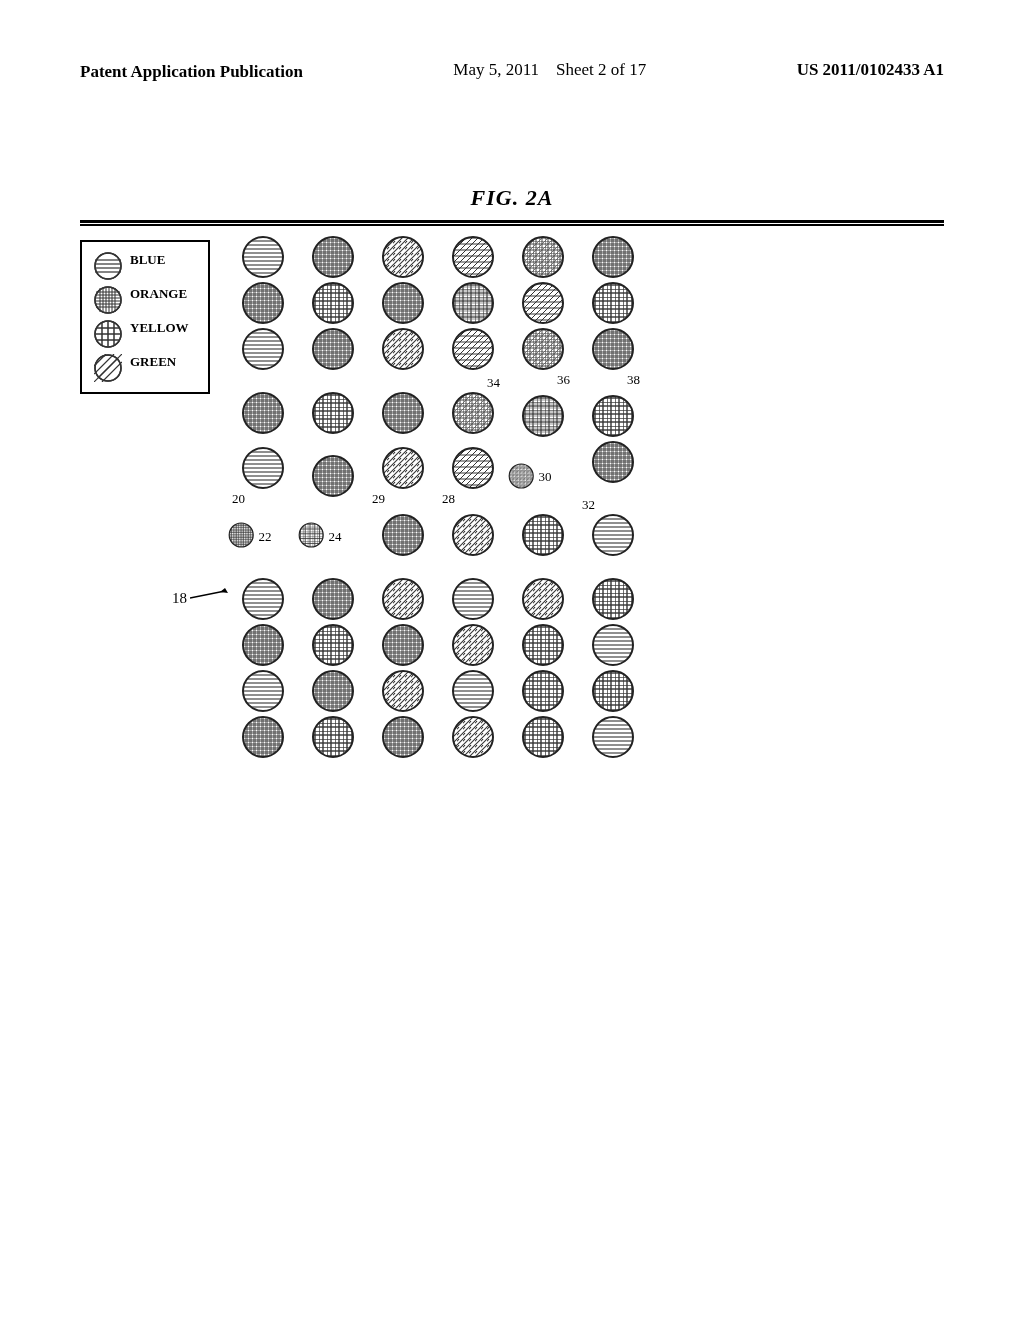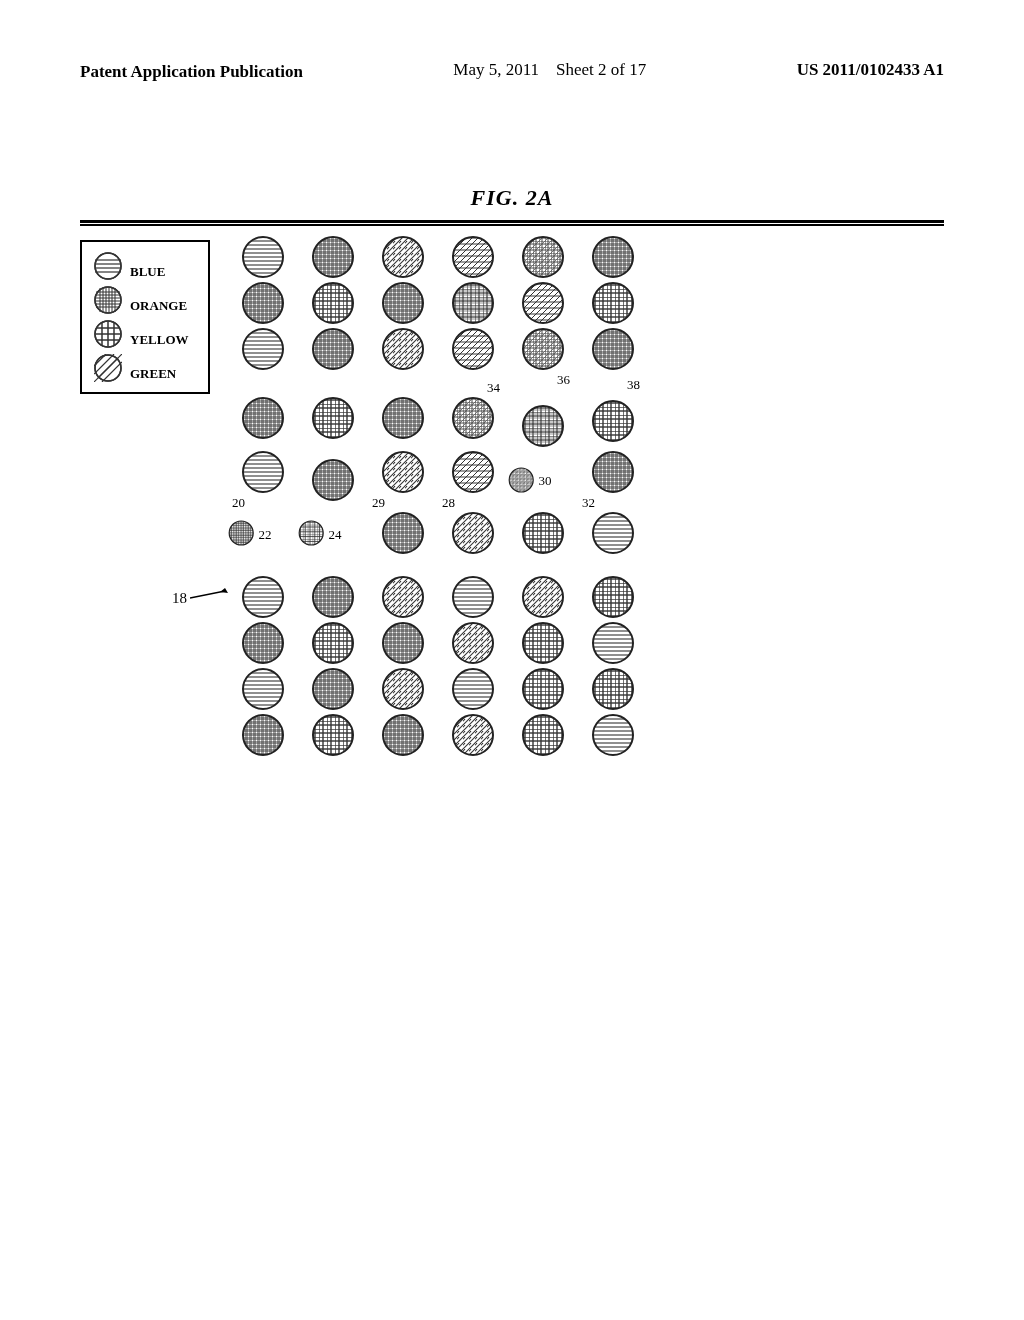--- a/index.html
+++ b/index.html
@@ -65,21 +65,21 @@
       position: absolute;
       top: 240px;
       left: 80px;
       width: 130px;
       border: 2px solid #000;
       padding: 10px 12px;
       background: #fff;
     }
     .legend-item {
       display: flex;
-      align-items: flex-end;
+      align-items: flex-start;
       margin-bottom: 6px;
       font-size: 13px;
       font-weight: bold;
     }
     .legend-item:last-child { margin-bottom: 0; }
     .legend-icon {
       width: 28px;
       height: 28px;
       margin-right: 8px;
       flex-shrink: 0;
@@ -330,21 +330,21 @@
           <circle cx="22" cy="22" r="20" fill="url(#pat-cross-dense)" stroke="#222" stroke-width="2"></circle>
         </svg>
       </div>
       <div style="width: 70px; display: flex; flex-direction: column; align-items: center; position: relative;">
         <div style="font-size: 13px; text-align: right; width: 100%; padding-right: 8px; line-height: 1; margin-bottom: 2px;">34</div>
         <svg viewBox="0 0 44 44" width="44" height="44">
           <circle cx="22" cy="22" r="20" fill="url(#pat-mix2)" stroke="#222" stroke-width="2"></circle>
         </svg>
       </div>
       <div style="width: 70px; display: flex; flex-direction: column; align-items: center; position: relative;">
-        <div style="font-size: 13px; text-align: right; width: 100%; padding-right: 8px; line-height: 1; margin-bottom: 18px;">36</div>
+        <div style="font-size: 13px; text-align: right; width: 100%; padding-right: 8px; line-height: 1; margin-bottom: 8px;">36</div>
         <svg viewBox="0 0 44 44" width="44" height="44">
           <circle cx="22" cy="22" r="20" fill="url(#pat-mix3)" stroke="#222" stroke-width="2"></circle>
         </svg>
       </div>
       <div style="width: 70px; display: flex; flex-direction: column; align-items: center; position: relative;">
         <div style="font-size: 13px; text-align: right; width: 100%; padding-right: 8px; line-height: 1; margin-bottom: 8px;">38</div>
         <svg viewBox="0 0 44 44" width="44" height="44">
           <circle cx="22" cy="22" r="20" fill="url(#pat-grid)" stroke="#222" stroke-width="2"></circle>
         </svg>
       </div>
@@ -376,21 +376,21 @@
       <div style="width: 70px; display: flex; flex-direction: row; align-items: center; position: relative;">
         <svg viewBox="0 0 44 44" width="44" height="44">
           <circle cx="22" cy="22" r="20" fill="url(#pat-mix2)" stroke="#222" stroke-width="2"></circle>
         </svg>
         <div style="font-size: 13px; text-align: left; width: 100%; padding-left: 4px; line-height: 1; margin-top: 2px;">30</div>
       </div>
       <div style="width: 70px; display: flex; flex-direction: column; align-items: center; position: relative;">
         <svg viewBox="0 0 44 44" width="44" height="44">
           <circle cx="22" cy="22" r="20" fill="url(#pat-cross-dense)" stroke="#222" stroke-width="2"></circle>
         </svg>
-        <div style="font-size: 13px; text-align: left; width: 100%; padding-left: 4px; line-height: 1; margin-top: 2px;">32</div>
+        <div style="font-size: 13px; text-align: left; width: 100%; padding-left: 4px; line-height: 1; margin-top: 14px;">32</div>
       </div>
     </div>
     <div style="display: flex; align-items: center; margin-bottom: 2px; position: relative;">
       <div style="width: 70px; display: flex; flex-direction: row; align-items: center; position: relative;">
         <svg viewBox="0 0 44 44" width="44" height="44">
           <circle cx="22" cy="22" r="20" fill="url(#pat-cross-dense)" stroke="#222" stroke-width="2"></circle>
         </svg>
         <div style="font-size: 13px; text-align: left; width: 100%; padding-left: 4px; line-height: 1; margin-top: 2px;">22</div>
       </div>
       <div style="width: 70px; display: flex; flex-direction: row; align-items: center; position: relative;">

